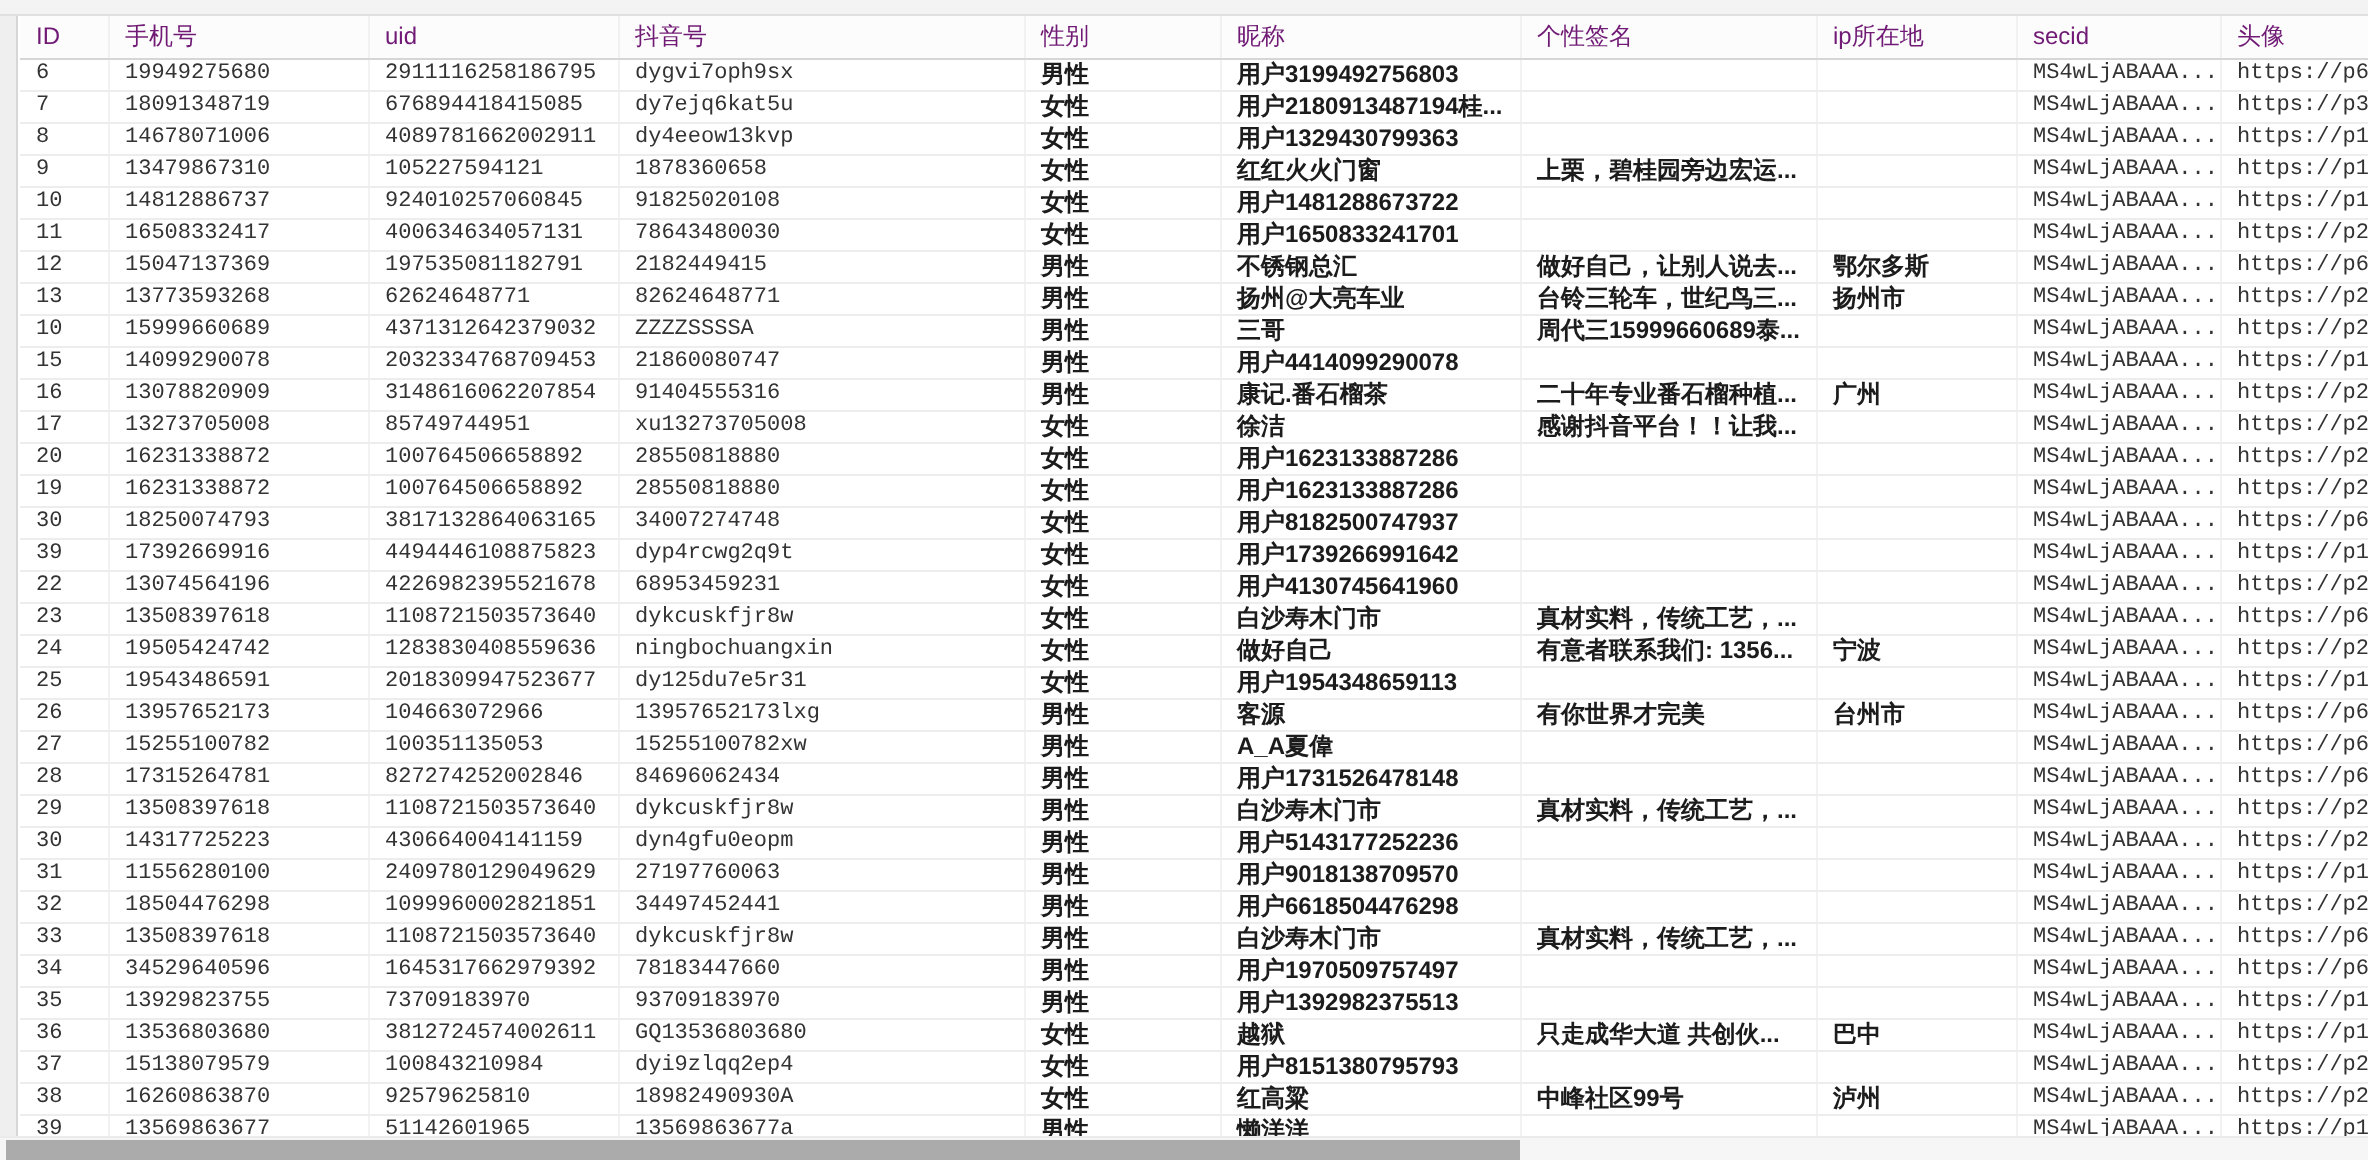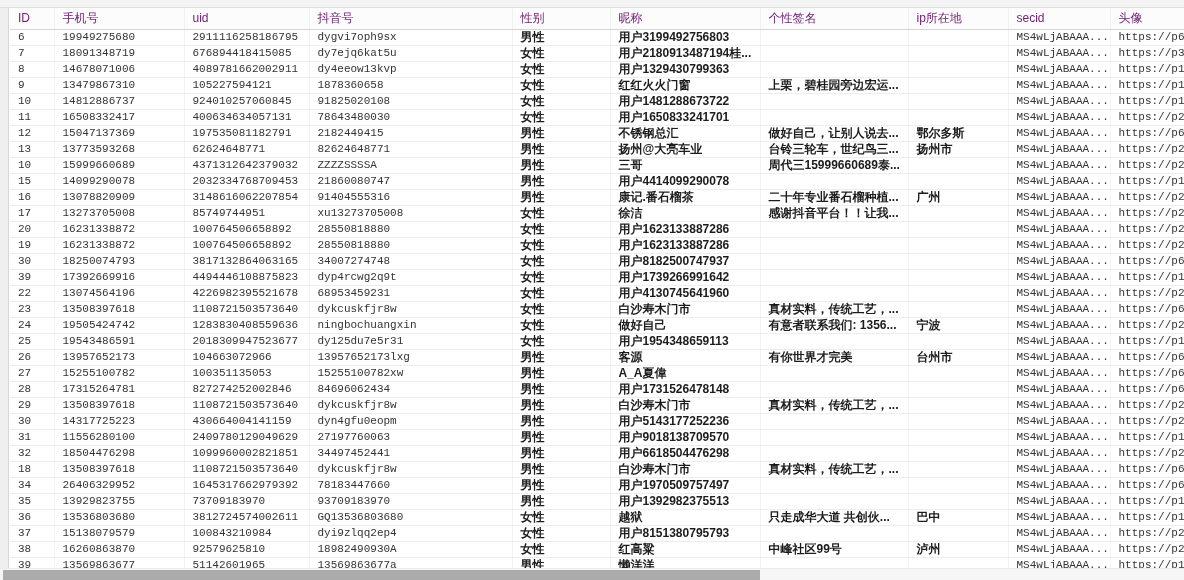--- a/index.html
+++ b/index.html
@@ -413,34 +413,34 @@
           <td class="c-num">1099960002821851</td>
           <td class="c-num">34497452441</td>
           <td class="c-cjk">男性</td>
           <td class="c-cjk">用户6618504476298</td>
           <td class="c-cjk"></td>
           <td class="c-cjk"></td>
           <td class="c-num">MS4wLjABAAA...</td>
           <td class="c-num">https://p2</td>
         </tr>
         <tr>
-          <td class="c-num">18</td>
+          <td class="c-num">33</td>
           <td class="c-num">13508397618</td>
           <td class="c-num">1108721503573640</td>
           <td class="c-num">dykcuskfjr8w</td>
           <td class="c-cjk">男性</td>
           <td class="c-cjk">白沙寿木门市</td>
           <td class="c-cjk">真材实料，传统工艺，...</td>
           <td class="c-cjk"></td>
           <td class="c-num">MS4wLjABAAA...</td>
           <td class="c-num">https://p6</td>
         </tr>
         <tr>
           <td class="c-num">34</td>
-          <td class="c-num">26406329952</td>
+          <td class="c-num">34529640596</td>
           <td class="c-num">1645317662979392</td>
           <td class="c-num">78183447660</td>
           <td class="c-cjk">男性</td>
           <td class="c-cjk">用户1970509757497</td>
           <td class="c-cjk"></td>
           <td class="c-cjk"></td>
           <td class="c-num">MS4wLjABAAA...</td>
           <td class="c-num">https://p6</td>
         </tr>
         <tr>

